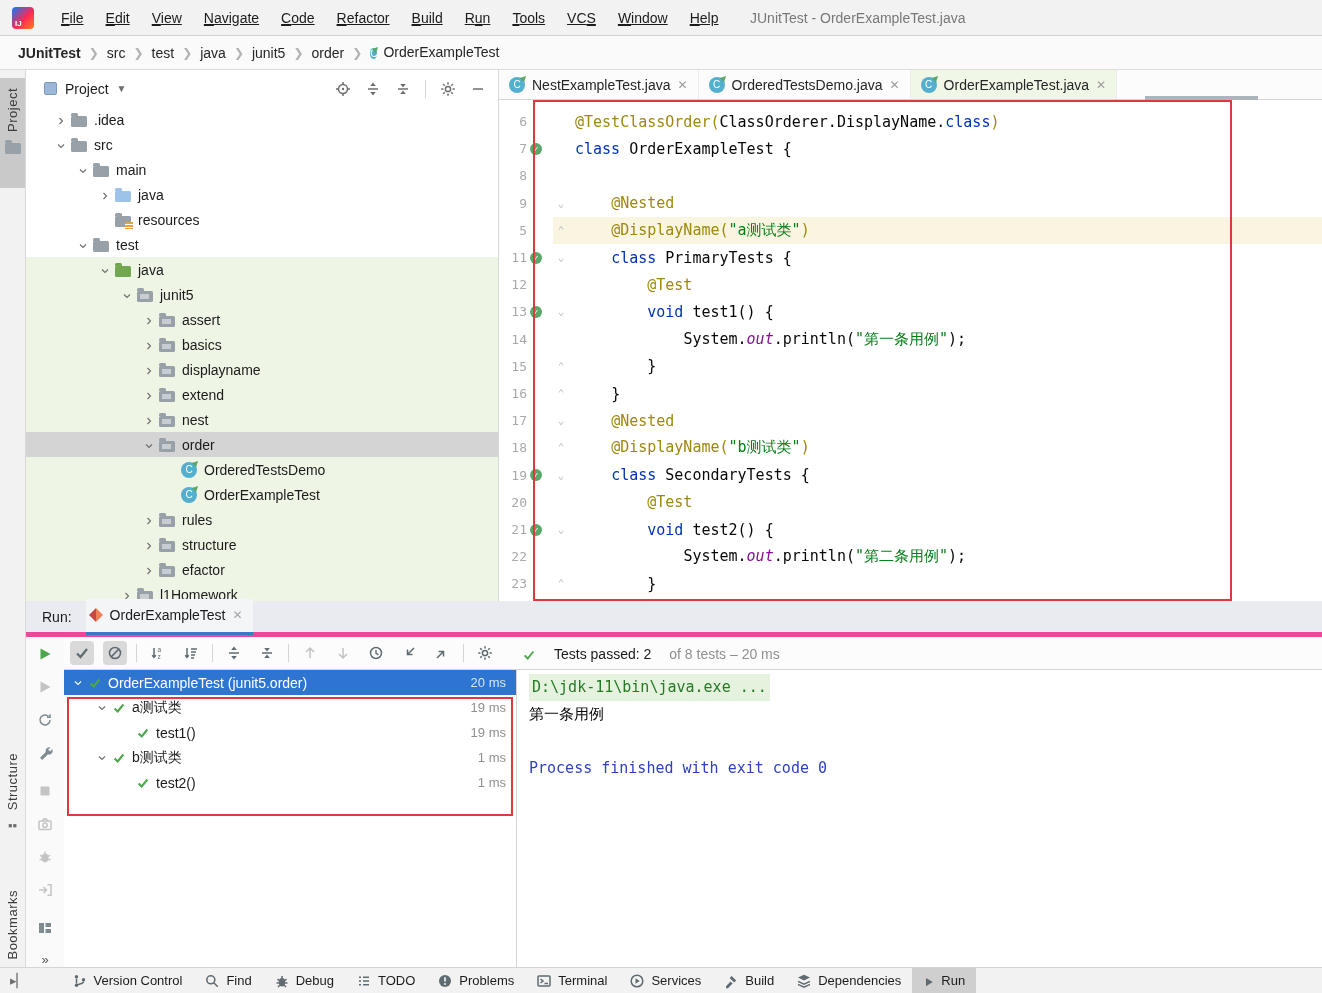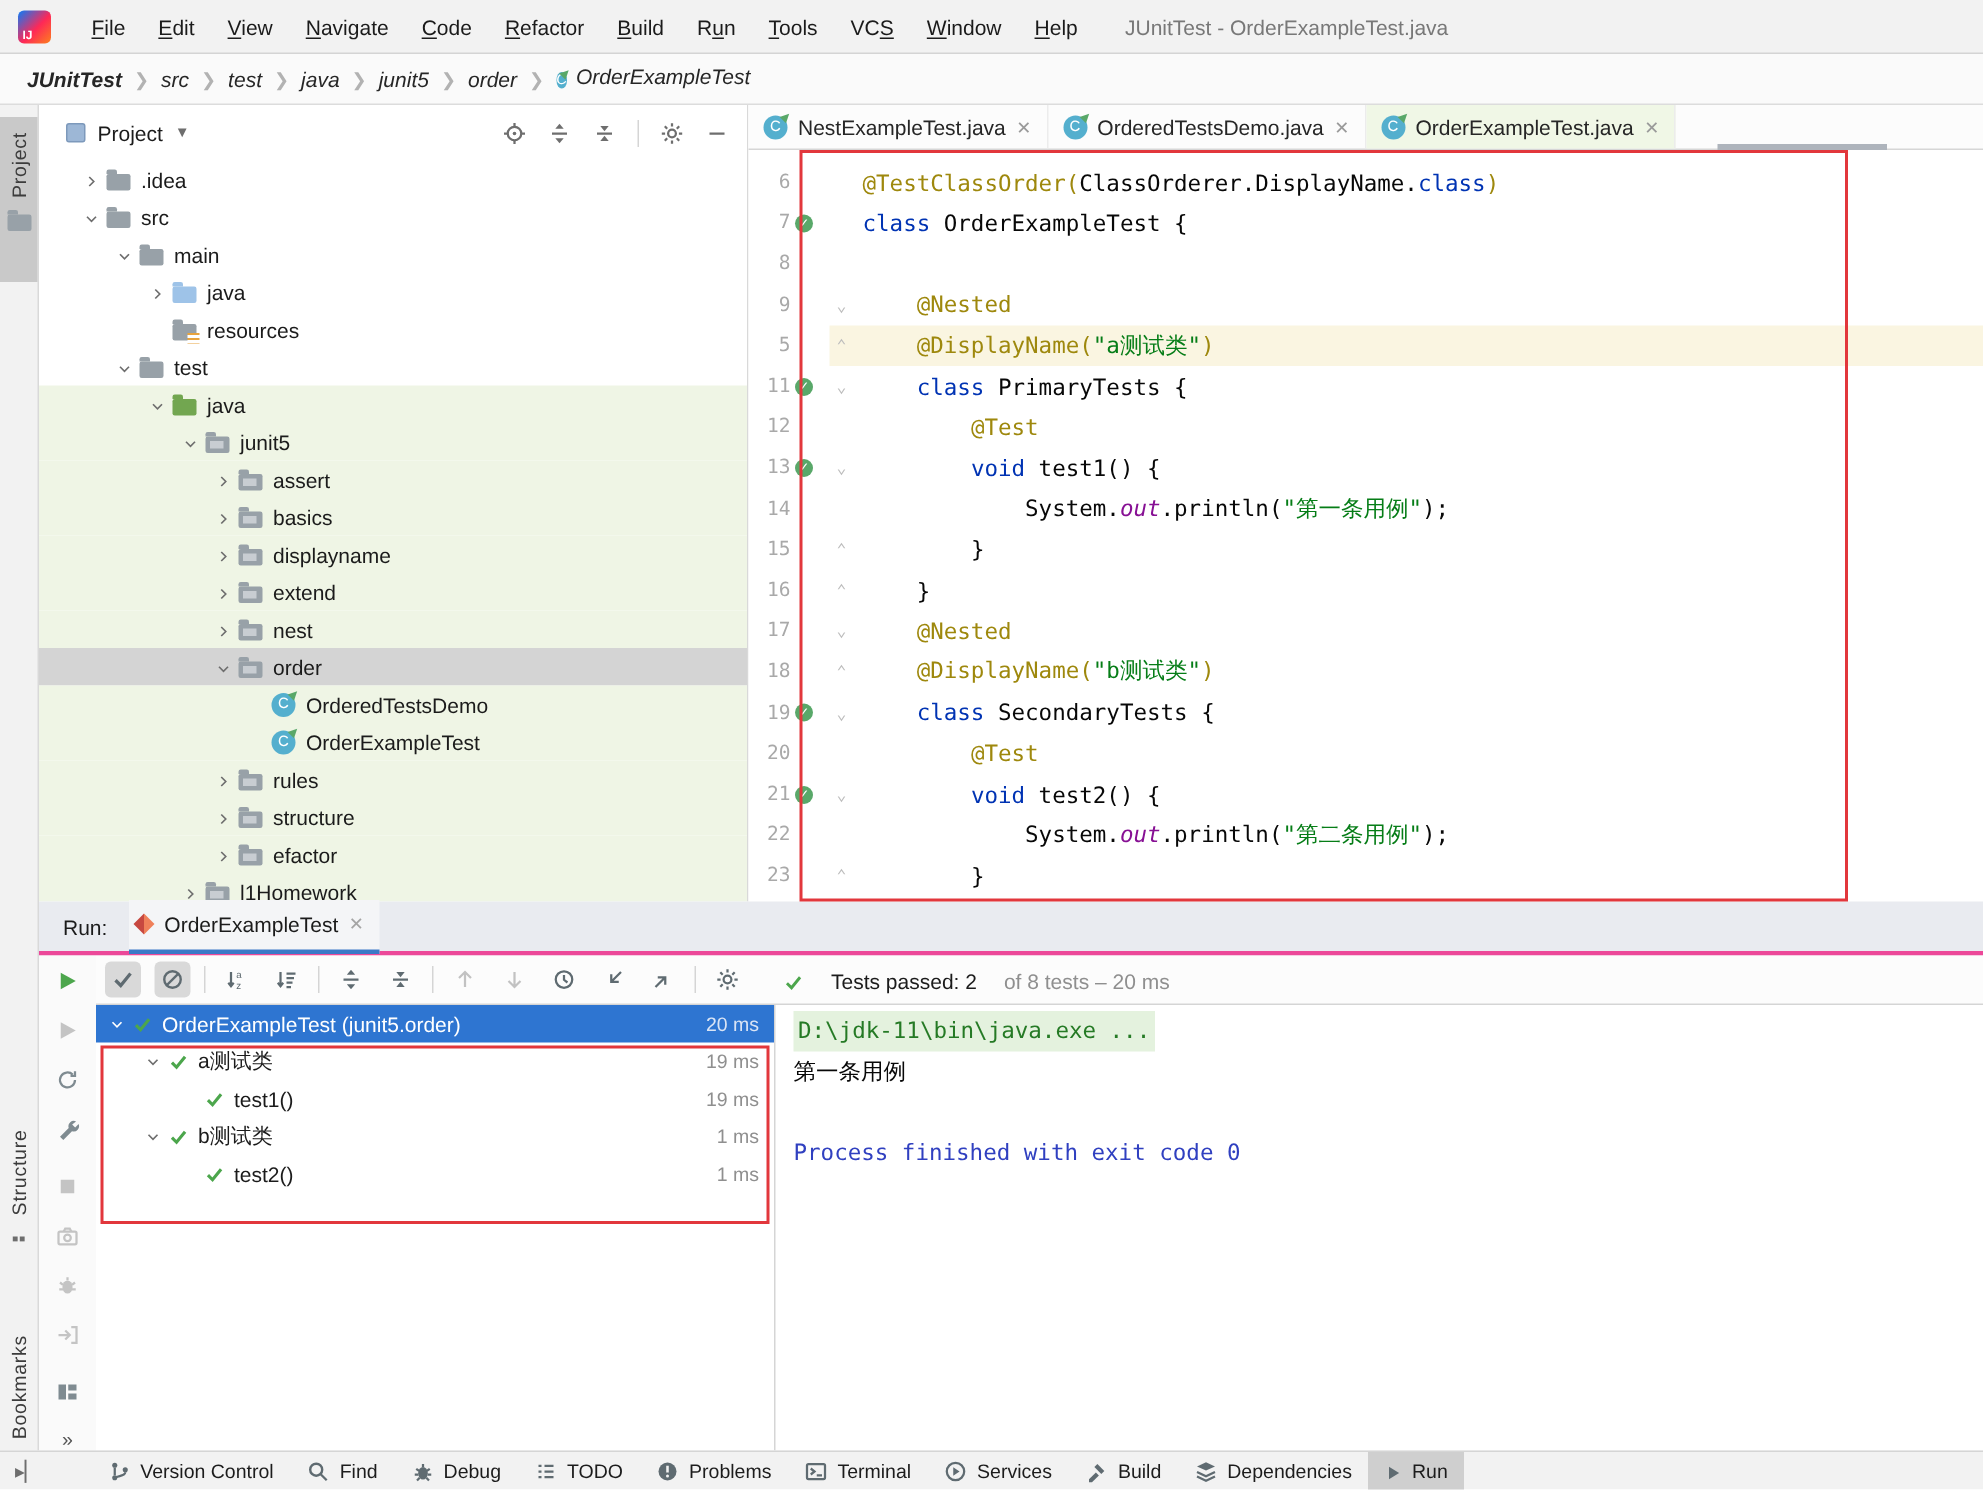--- a/index.html
+++ b/index.html
@@ -8,26 +8,26 @@
   .abs { position:absolute; }
   svg.ic { display:inline-block; vertical-align:middle; }
   .ic16 { width:16px; height:16px; }
   .ic14 { width:14px; height:14px; }
   .ic12 { width:12px; height:12px; }
 
   
   #menubar { left:0; top:0; width:1322px; height:36px; background:#F2F2F2; border-bottom:1px solid #D4D4D4; display:flex; align-items:center; }
   #logo { width:22px; height:22px; margin:0 16px 0 12px; border-radius:4px; background:linear-gradient(135deg,#087CFA 0%,#FE2857 55%,#FC801D 100%); position:relative; }
   #logo::after { content:"IJ"; position:absolute; left:3px; bottom:1px; color:#fff; font-size:8px; font-weight:bold; }
-  .menu-item { padding:0 11px; height:36px; line-height:36px; cursor:default; color:#1b1b1b; }
+  .menu-item { padding:0 11px; height:36px; line-height:36px; cursor:default; color:#1b1b1b;text-decoration:underline; }
   .menu-item .mn { text-decoration:underline; text-underline-offset:2px; }
   #window-title { position:absolute; left:750px; top:0; line-height:36px; color:#787878; }
 
   
-  #breadcrumbbar { left:0; top:36px; width:1322px; height:34px; background:#FAFAFA; border-bottom:1px solid #DCDCDC; display:flex; align-items:center; padding-left:18px;font-style:italic; }
+  #breadcrumbbar { left:0; top:36px; width:1322px; height:34px; background:#FAFAFA; border-bottom:1px solid #DCDCDC; display:flex; align-items:center; padding-left:18px; }
   .crumb { color:#262626; }
   .crumb.first { font-weight:bold; }
   .crumb-sep { color:#B2B2B2; margin:0 8px; font-size:12px; }
   .crumb-wrap { display:flex; align-items:center; }
 
   
   #stripe { left:0; top:70px; width:26px; height:897px; background:#F2F2F2; border-right:1px solid #D9D9D9; }
   .stripe-btn { position:absolute; left:0; width:25px; display:flex; flex-direction:column; align-items:center; color:#3c3c3c; font-size:13px; }
   .stripe-label { writing-mode:vertical-rl; transform:rotate(180deg); letter-spacing:0.5px; }
   #stripe-project { top:8px; height:110px; background:#C9C9C9; padding-top:10px; }
@@ -72,21 +72,21 @@
   .cl { position:absolute; left:0; height:27.2px; display:flex; align-items:center; width:100%; }
   .ln { width:28px; flex:0 0 28px; text-align:right; color:#A9A9A9; font-size:13px; }
   .gic { width:18px; flex:0 0 18px; display:flex; justify-content:center; }
   .run-badge { width:12px; height:12px; border-radius:50%; background:#59A869; color:#fff; font-size:9px; line-height:12px; text-align:center; }
   .fold-col { width:16px; flex:0 0 16px; margin-left:8px; text-align:center; color:#BDBDBD; font-size:11px; }
   .ct { white-space:pre; margin-left:6px; }
   .tk-ann { color:#9E880D; } .tk-kw { color:#0033B3; } .tk-str { color:#067D17; }
   .tk-cmt { color:#8C8C8C; font-style:italic; } .tk-fld { color:#871094; font-style:italic; } .tk-pln { color:#080808; }
 
   
-  #runtab-row { left:26px; top:601px; width:1296px; height:36px; background:#E9EBF0; border-bottom:3px solid #ec4899; display:flex; align-items:center; }
+  #runtab-row { left:26px; top:601px; width:1296px; height:36px; background:#E9EBF0; border-bottom:5px solid #ec4899; display:flex; align-items:center; }
   #run-label { margin-left:16px; }
   #run-tab { margin-left:14px; height:36px; display:flex; align-items:center; gap:7px; padding:0 10px; background:#F4F5F7; border-bottom:3px solid #3B79C7; }
   .junit-ic { width:0; height:0; border-top:7px solid transparent; border-bottom:7px solid transparent; border-left:7px solid #EF805A; position:relative; }
   .junit-ic::after { content:""; position:absolute; left:-9px; top:-7px; width:0; height:0; border-top:7px solid transparent; border-bottom:7px solid transparent; border-right:7px solid #C74840; transform:translateX(-5px); }
   #run-tab-close { color:#A5A5A5; font-size:12px; }
 
   #vtoolbar { left:26px; top:637px; width:38px; height:330px; background:#FAFAFA; display:flex; flex-direction:column; align-items:center; padding-top:8px; gap:17px; }
   .vt-ic { color:#7F8B91; height:16px; }
   .vt-ic.green { color:#4CA64C; } .vt-ic.disabled { color:#C4C4C4; }
   .hdiv { width:22px; height:1px; background:#DADADA; margin:-6px 0; }

